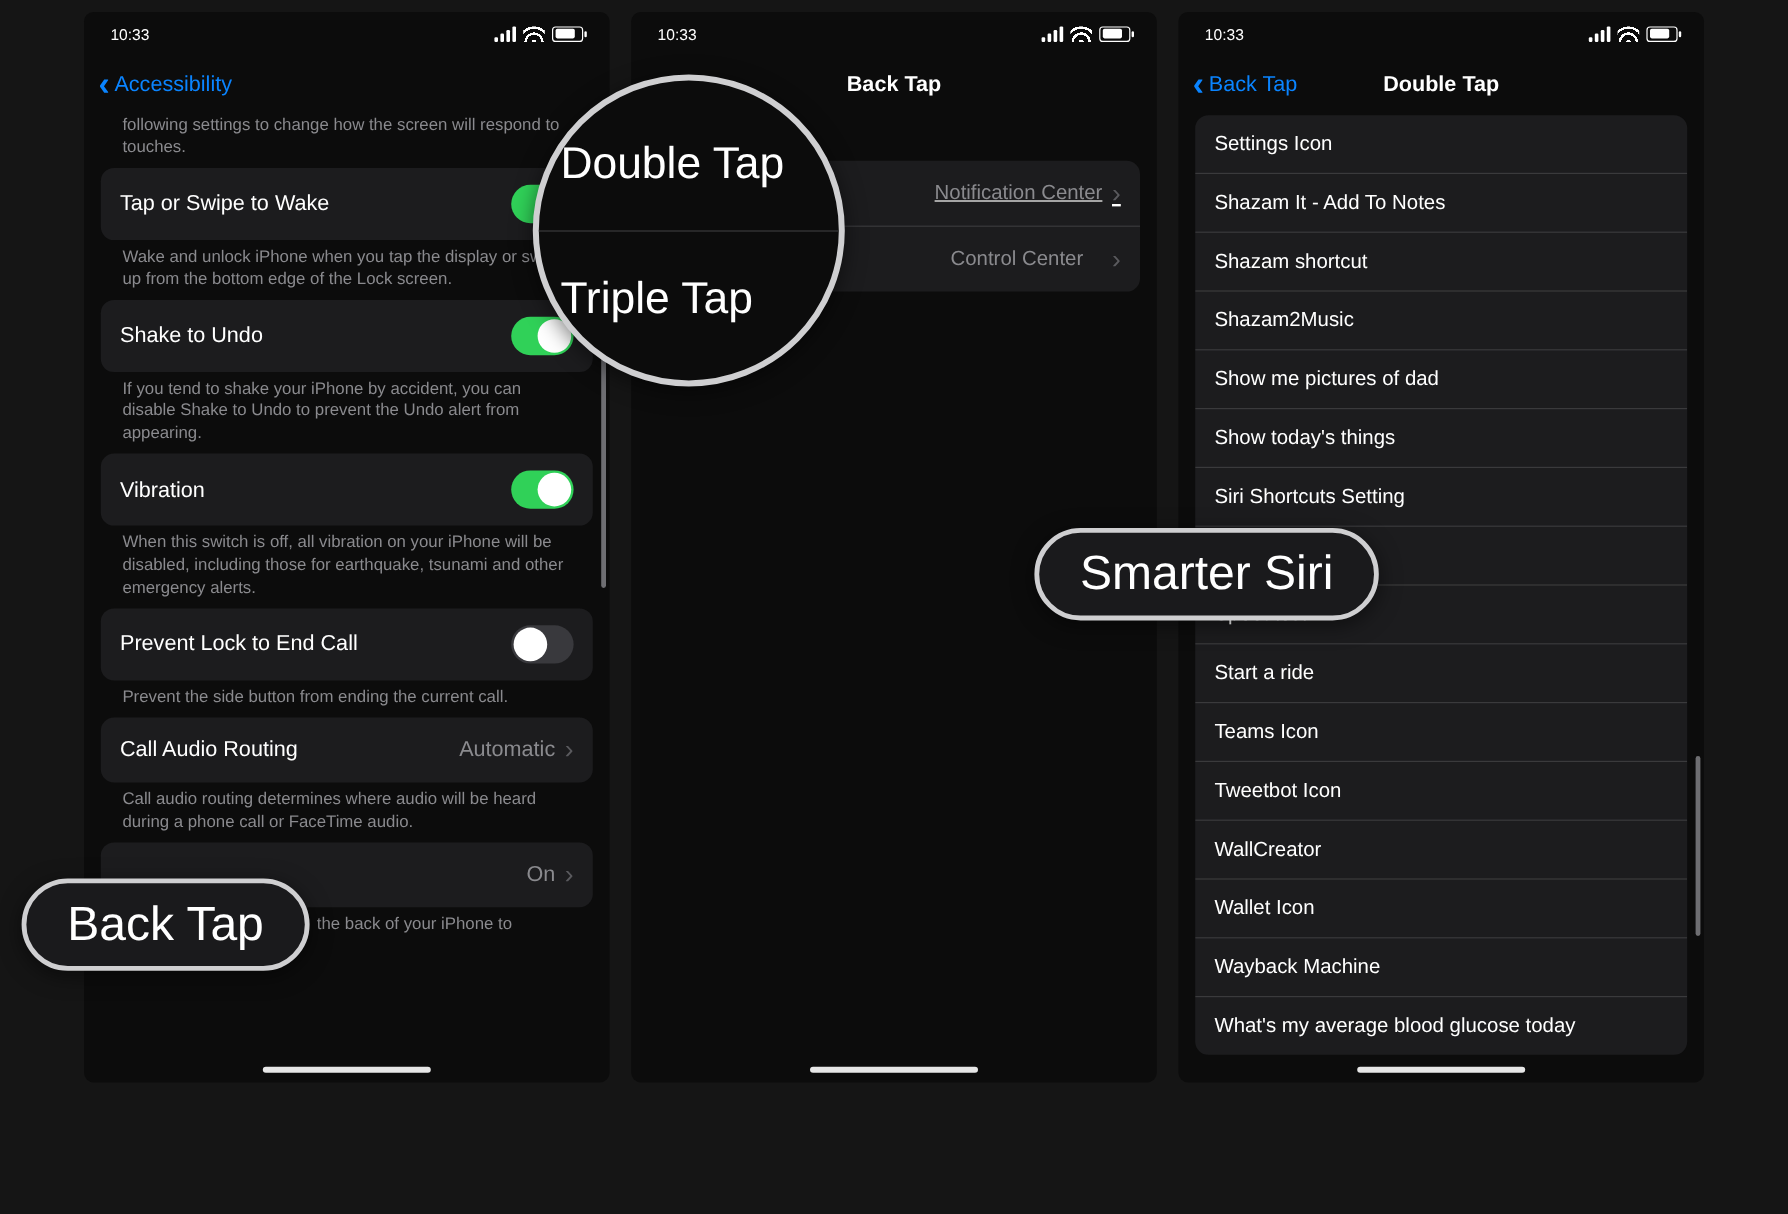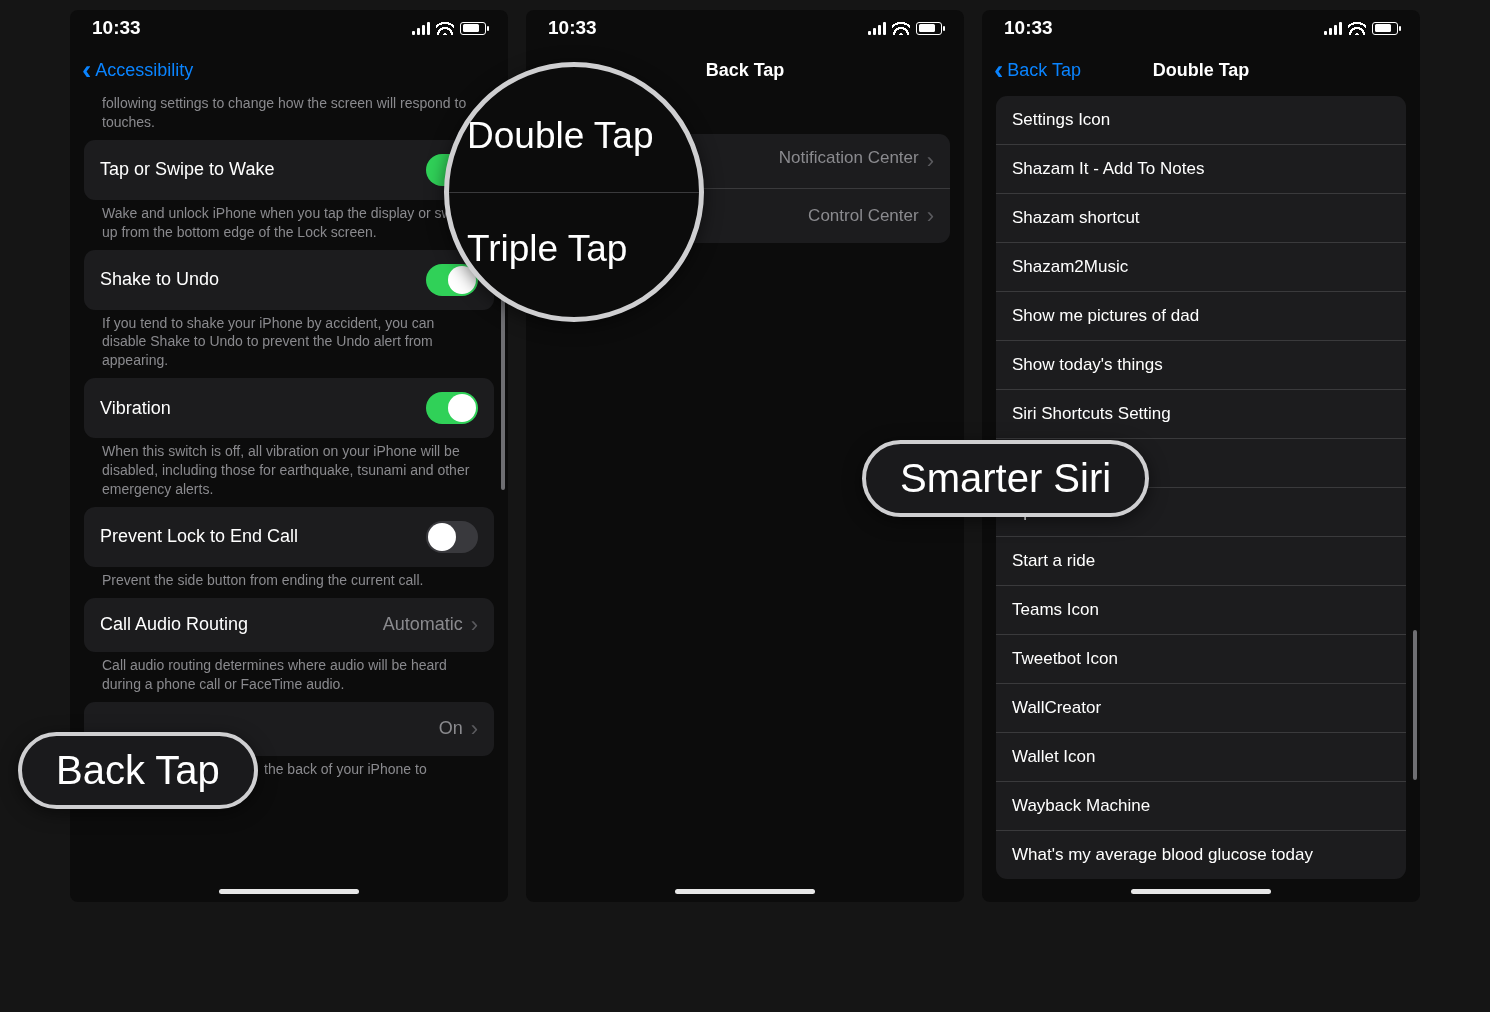--- a/index.html
+++ b/index.html
@@ -22,22 +22,22 @@
     display: flex;
     flex-direction: column;
   }
   .statusbar {
     height: 36px;
     display: flex;
     justify-content: space-between;
     align-items: center;
     padding: 0 22px;
     color: #fff;
-    font-size: 19px;
-    font-weight: 700;
+    font-size: 13px;
+    font-weight: 400;
   }
   .status-right { display: flex; align-items: center; gap: 6px; }
   .navbar {
     height: 48px;
     display: flex;
     align-items: center;
     position: relative;
     padding: 0 14px;
     color: #fff;
   }
@@ -307,25 +307,25 @@
       <span class="batt">
           <span class="batt-fill"></span>
         </span>
     </div>
   </div>
   <div class="navbar">
     <div class="nav-title">Back Tap</div>
   </div>
   <div class="content" style="padding-top:40px">
     <div class="list">
-      <div class="list-row" style="display:flex;justify-content:flex-end;align-items:flex-start;gap:8px;">
+      <div class="list-row" style="display:flex;justify-content:flex-end;align-items:center;gap:8px;text-decoration:underline;">
         <span style="color:#8a8a8e">Notification Center</span>
         <span class="chevron-right">›</span>
       </div>
-      <div class="list-row" style="display:flex;justify-content:flex-end;align-items:center;gap:8px;">
+      <div class="list-row" style="display:flex;justify-content:flex-end;align-items:center;gap:24px;">
         <span style="color:#8a8a8e">Control Center</span>
         <span class="chevron-right">›</span>
       </div>
     </div>
   </div>
   <div class="home-indicator"></div>
 </div>
 
 <div class="phone">
   <div class="statusbar">

